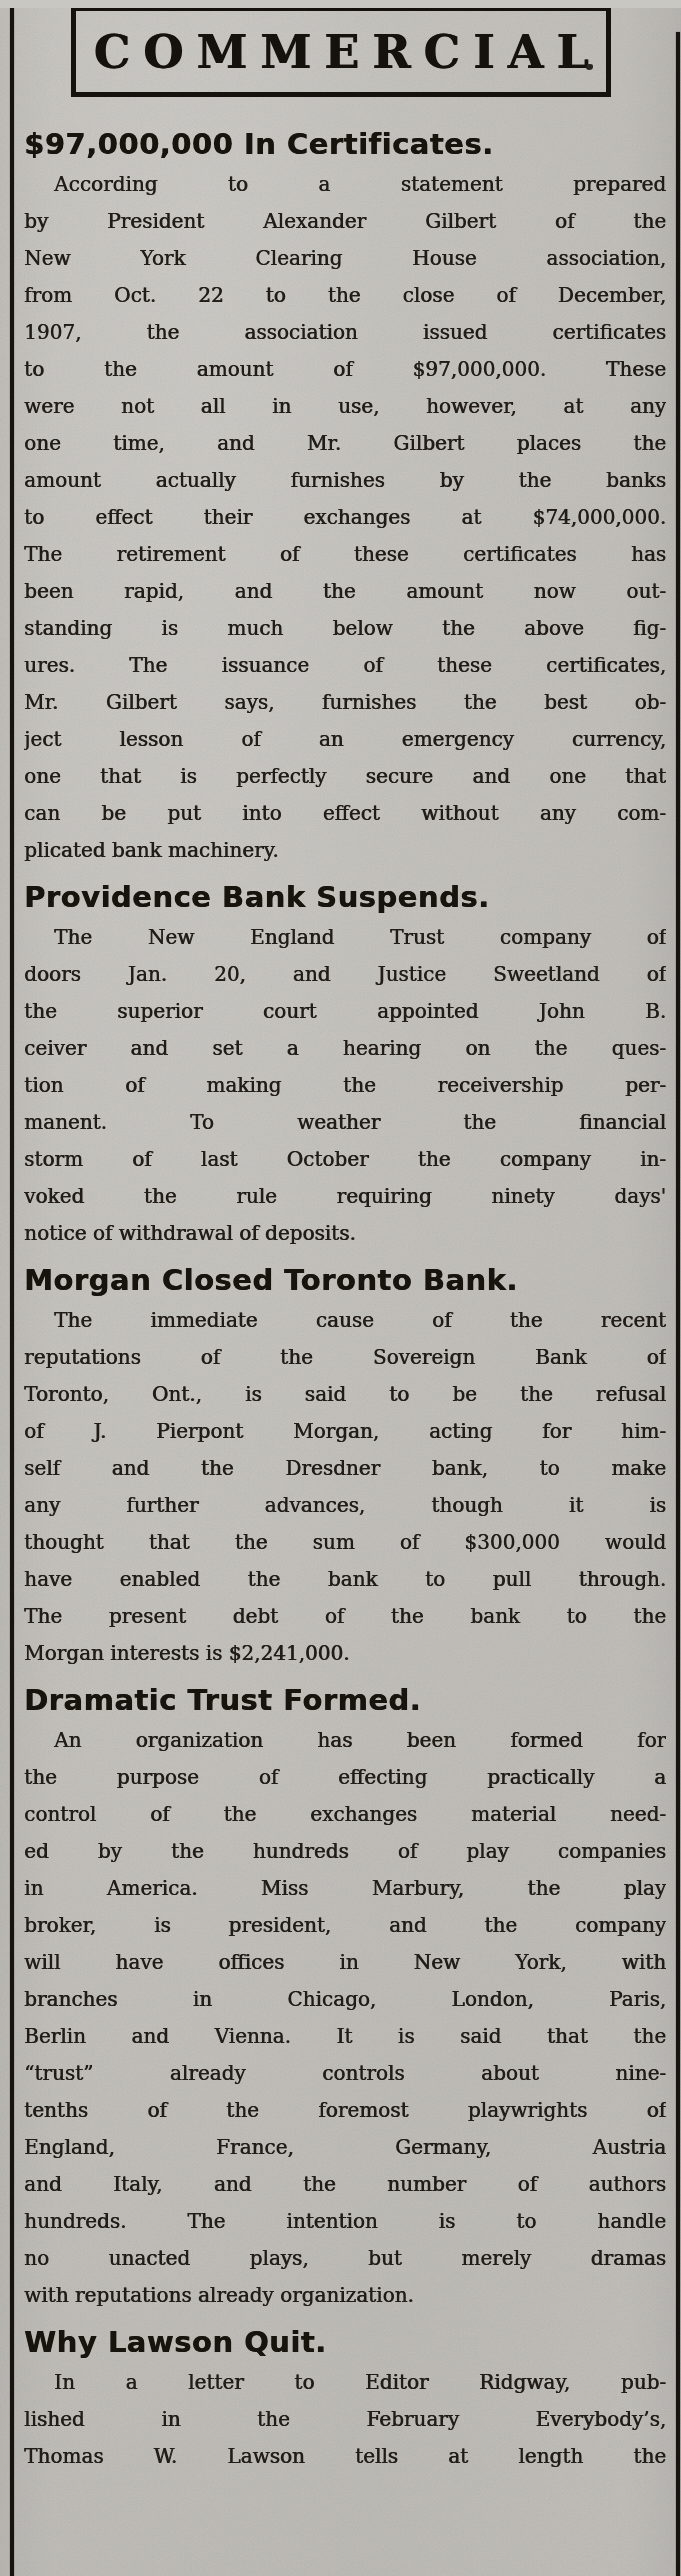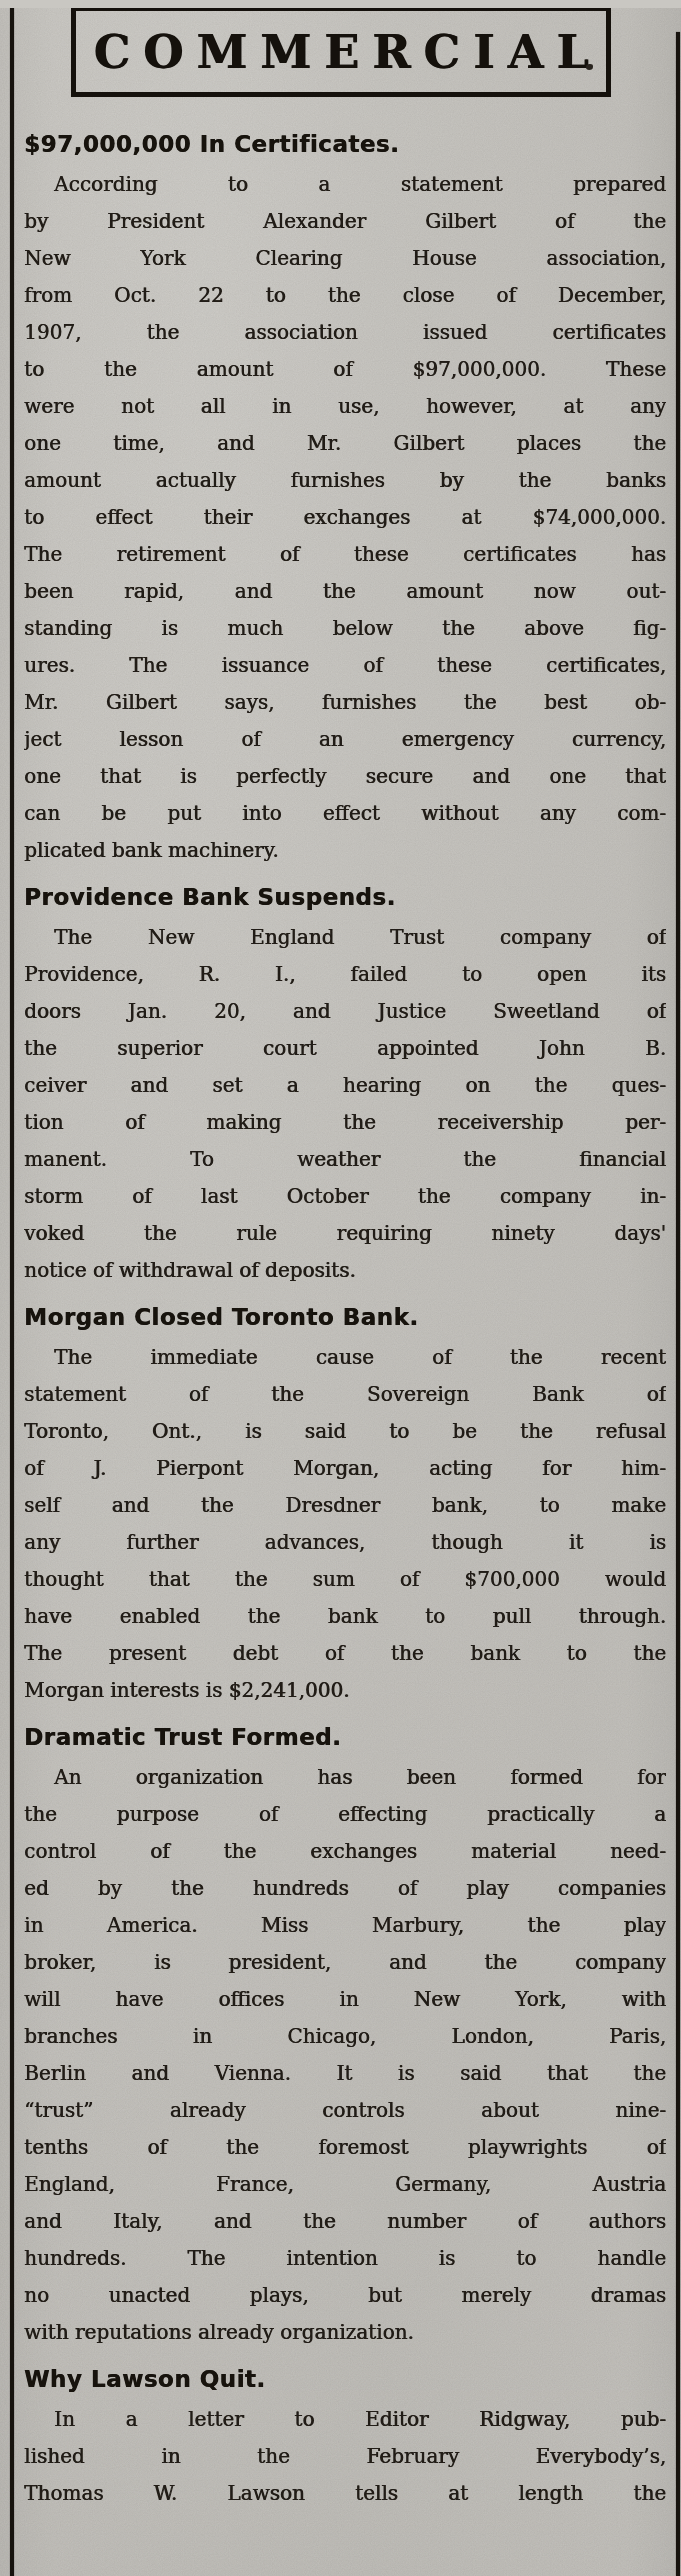--- a/index.html
+++ b/index.html
@@ -61,21 +61,21 @@
     left: 24px; top: 117px;
     width: 642px;
     height: 2459px;
     overflow: hidden;
   }
   .article { margin: 0; padding: 0; }
   .headline {
     margin: 9px 0 3px 0;
     font-family: "DejaVu Sans", "Liberation Sans", sans-serif;
     font-weight: 700;
-    font-size: 23px;
+    font-size: 29px;
     line-height: 38px;
     letter-spacing: 0.5px;
     color: #17130d;
     text-shadow: 0.5px 0 0 currentColor;
   }
   .article:first-child .headline { margin-top: 0; }
   .line {
     font-family: "DejaVu Serif", "Liberation Serif", serif;
     font-size: 20px;
     line-height: 37px;
@@ -121,39 +121,38 @@
         <div class="line">ures. The issuance of these certificates,</div>
         <div class="line">Mr. Gilbert says, furnishes the best ob-</div>
         <div class="line">ject lesson of an emergency currency,</div>
         <div class="line">one that is perfectly secure and one that</div>
         <div class="line">can be put into effect without any com-</div>
         <div class="line last">plicated bank machinery.</div>
       </section>
       <section class="article">
         <h2 class="headline">Providence Bank Suspends.</h2>
         <div class="line first">The New England Trust company of</div>
-        <div class="line">Providence, R. I., failed to open its</div>
         <div class="line">doors Jan. 20, and Justice Sweetland of</div>
         <div class="line">the superior court appointed John B.</div>
         <div class="line">ceiver and set a hearing on the ques-</div>
         <div class="line">tion of making the receivership per-</div>
         <div class="line">manent. To weather the financial</div>
         <div class="line">storm of last October the company in-</div>
         <div class="line">voked the rule requiring ninety days'</div>
         <div class="line last">notice of withdrawal of deposits.</div>
       </section>
       <section class="article">
         <h2 class="headline">Morgan Closed Toronto Bank.</h2>
         <div class="line first">The immediate cause of the recent</div>
-        <div class="line">statement of the Sovereign Bank of</div>
+        <div class="line">reputations of the Sovereign Bank of</div>
         <div class="line">Toronto, Ont., is said to be the refusal</div>
         <div class="line">of J. Pierpont Morgan, acting for him-</div>
         <div class="line">self and the Dresdner bank, to make</div>
         <div class="line">any further advances, though it is</div>
-        <div class="line">thought that the sum of $700,000 would</div>
+        <div class="line">thought that the sum of $300,000 would</div>
         <div class="line">have enabled the bank to pull through.</div>
         <div class="line">The present debt of the bank to the</div>
         <div class="line last">Morgan interests is $2,241,000.</div>
       </section>
       <section class="article">
         <h2 class="headline">Dramatic Trust Formed.</h2>
         <div class="line first">An organization has been formed for</div>
         <div class="line">the purpose of effecting practically a</div>
         <div class="line">control of the exchanges material need-</div>
         <div class="line">ed by the hundreds of play companies</div>

